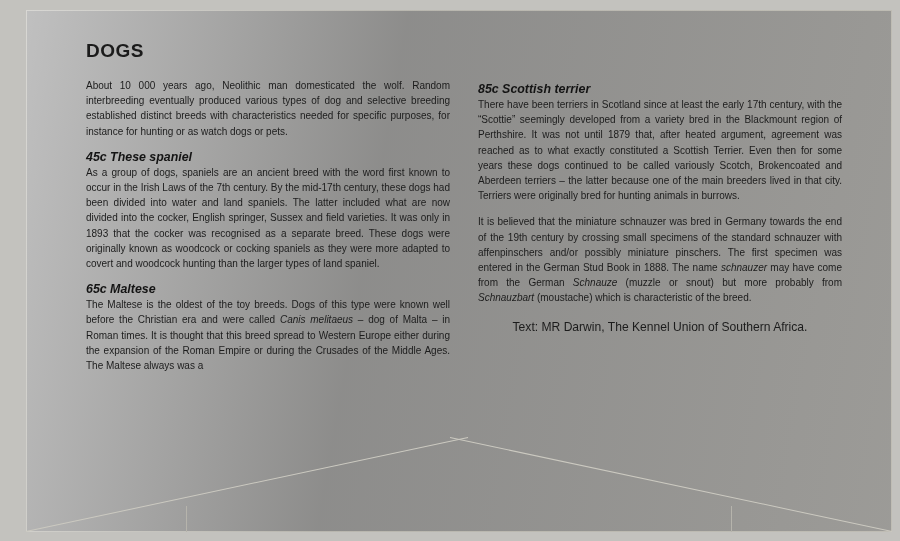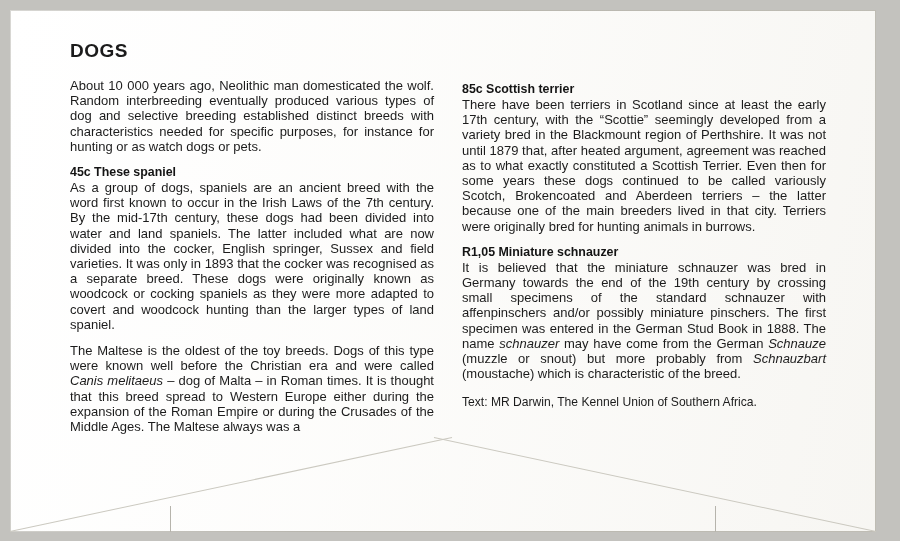--- a/index.html
+++ b/index.html
@@ -15,25 +15,25 @@
   }
   .scan {
     position: relative;
     width: 900px;
     height: 541px;
     background: #c3c2be;
   }
   
   .envelope {
     position: absolute;
-    left: 10px;
+    left: 26px;
     top: 10px;
     width: 866px;
     height: 522px;
-    background: #ffffff;
+    background: #737373;
     box-shadow: 0 0 0 1px #a9a79f inset;
   }
   
   .envelope::before {
     content: "";
     position: absolute;
     inset: 0;
     background:
       linear-gradient(100deg, rgba(255,255,255,0.55) 0%, rgba(245,243,236,0.2) 40%, rgba(232,229,219,0.35) 100%);
     pointer-events: none;
@@ -85,36 +85,38 @@
   }
   .columns {
     display: flex;
     gap: 28px;
   }
   .col {
     width: 364px;
   }
   p.body {
     margin: 0 0 11px 0;
-    font-size: 13px;
+    font-size: 10px;
     line-height: 15.2px;
     color: #1c1c1c;
     text-align: justify;
     text-justify: inter-word;
   }
   h3.sub {
     margin: 4px 0 1px 0;
     font-size: 12.4px;
     font-weight: bold;
     color: #141414;
+    font-style: italic;
   }
   .credit {
     margin-top: 14px;
     font-size: 12.1px;
     color: #1c1c1c;
+    text-align: center;
   }
   em { font-style: italic; }
   .nogap { margin-top: 0; }
 </style>
 </head>
 <body>
 
 <div class="scan">
   <div class="envelope">
 
@@ -129,31 +131,31 @@
 
       <div class="columns">
 
         <div class="col">
 
           <p class="body">About 10 000 years ago, Neolithic man domesticated the wolf. Random interbreeding eventually produced various types of dog and selective breeding established distinct breeds with characteristics needed for specific purposes, for instance for hunting or as watch dogs or pets.</p>
 
           <h3 class="sub">45c These spaniel</h3>
           <p class="body nogap">As a group of dogs, spaniels are an ancient breed with the word first known to occur in the Irish Laws of the 7th century. By the mid-17th century, these dogs had been divided into water and land spaniels. The latter included what are now divided into the cocker, English springer, Sussex and field varieties. It was only in 1893 that the cocker was recognised as a separate breed. These dogs were originally known as woodcock or cocking spaniels as they were more adapted to covert and woodcock hunting than the larger types of land spaniel.</p>
 
+          <h3 class="sub">65c Maltese</h3>
           <p class="body nogap"><span>The Maltese is the oldest of the toy breeds. Dogs of this type were known well before the Christian era and were called </span><em>Canis melitaeus</em><span> – dog of Malta – in Roman times. It is thought that this breed spread to Western Europe either during the expansion of the Roman Empire or during the Crusades of the Middle Ages. The Maltese always was a</span></p>
 
         </div>
 
         <div class="col">
 
 
           <h3 class="sub">85c Scottish terrier</h3>
           <p class="body nogap">There have been terriers in Scotland since at least the early 17th century, with the “Scottie” seemingly developed from a variety bred in the Blackmount region of Perthshire. It was not until 1879 that, after heated argument, agreement was reached as to what exactly constituted a Scottish Terrier. Even then for some years these dogs continued to be called variously Scotch, Brokencoated and Aberdeen terriers – the latter because one of the main breeders lived in that city. Terriers were originally bred for hunting animals in burrows.</p>
 
-          <h3 class="sub">R1,05 Miniature schnauzer</h3>
           <p class="body nogap"><span>It is believed that the miniature schnauzer was bred in Germany towards the end of the 19th century by crossing small specimens of the standard schnauzer with affenpinschers and/or possibly miniature pinschers. The first specimen was entered in the German Stud Book in 1888. The name </span><em>schnauzer</em><span> may have come from the German </span><em>Schnauze</em><span> (muzzle or snout) but more probably from </span><em>Schnauzbart</em><span> (moustache) which is characteristic of the breed.</span></p>
 
           <p class="credit">Text: MR Darwin, The Kennel Union of Southern Africa.</p>
 
         </div>
       </div>
     </div>
   </div>
 </div>
 

